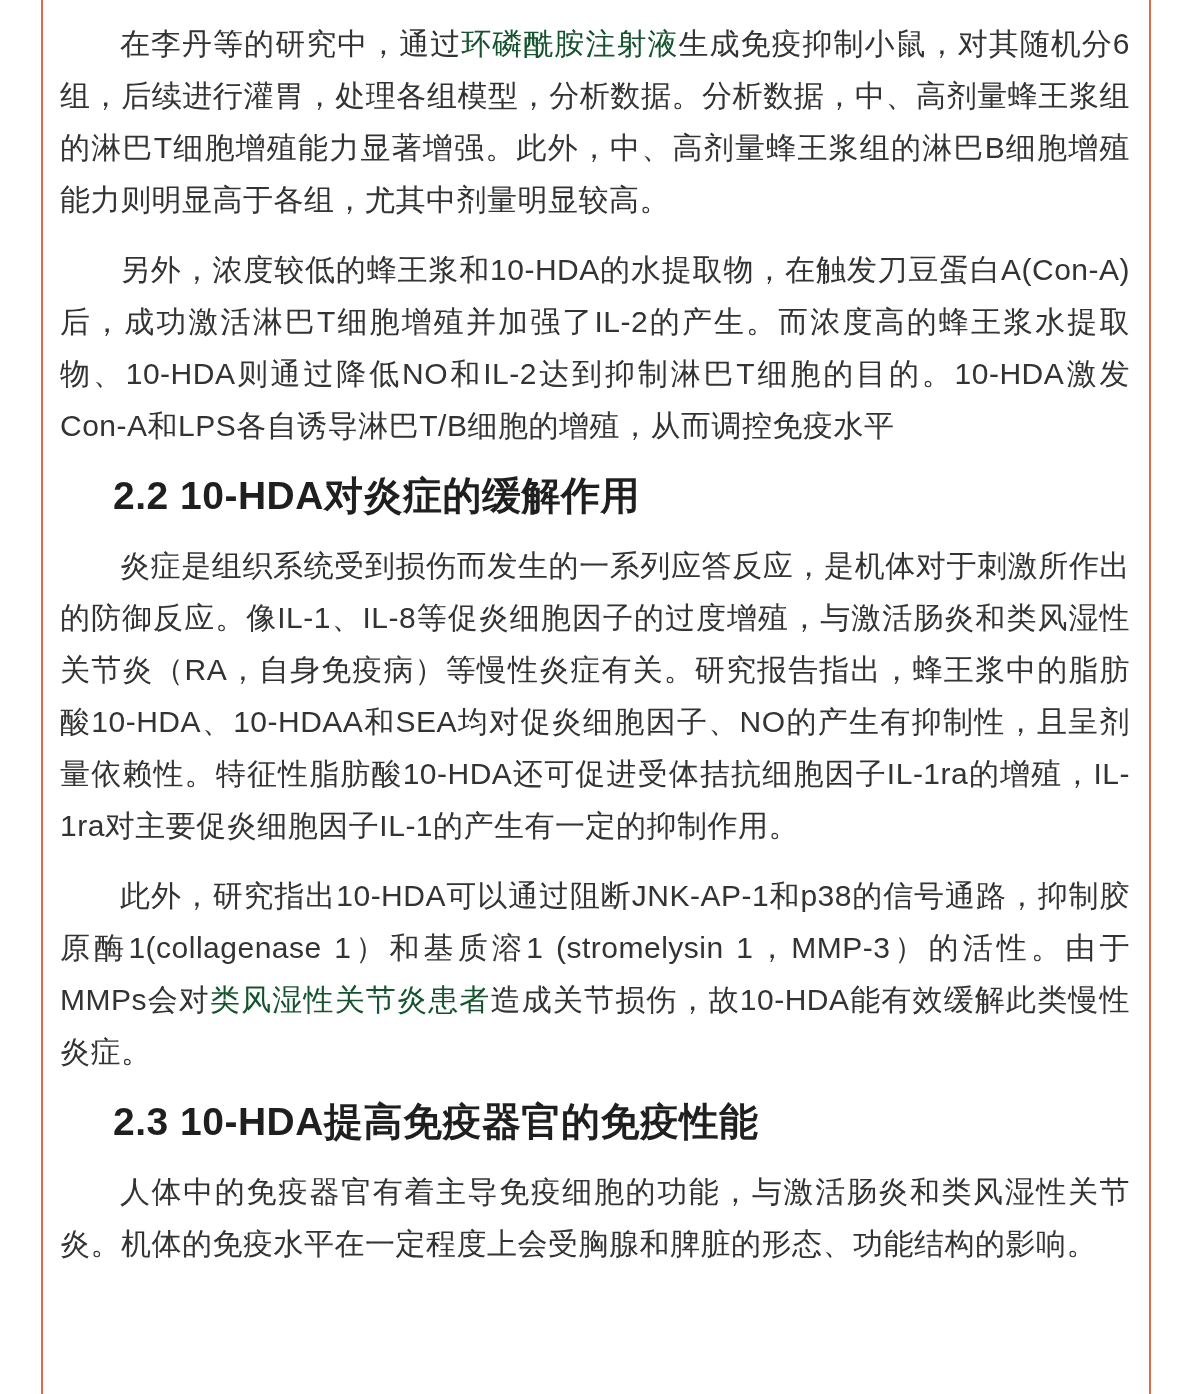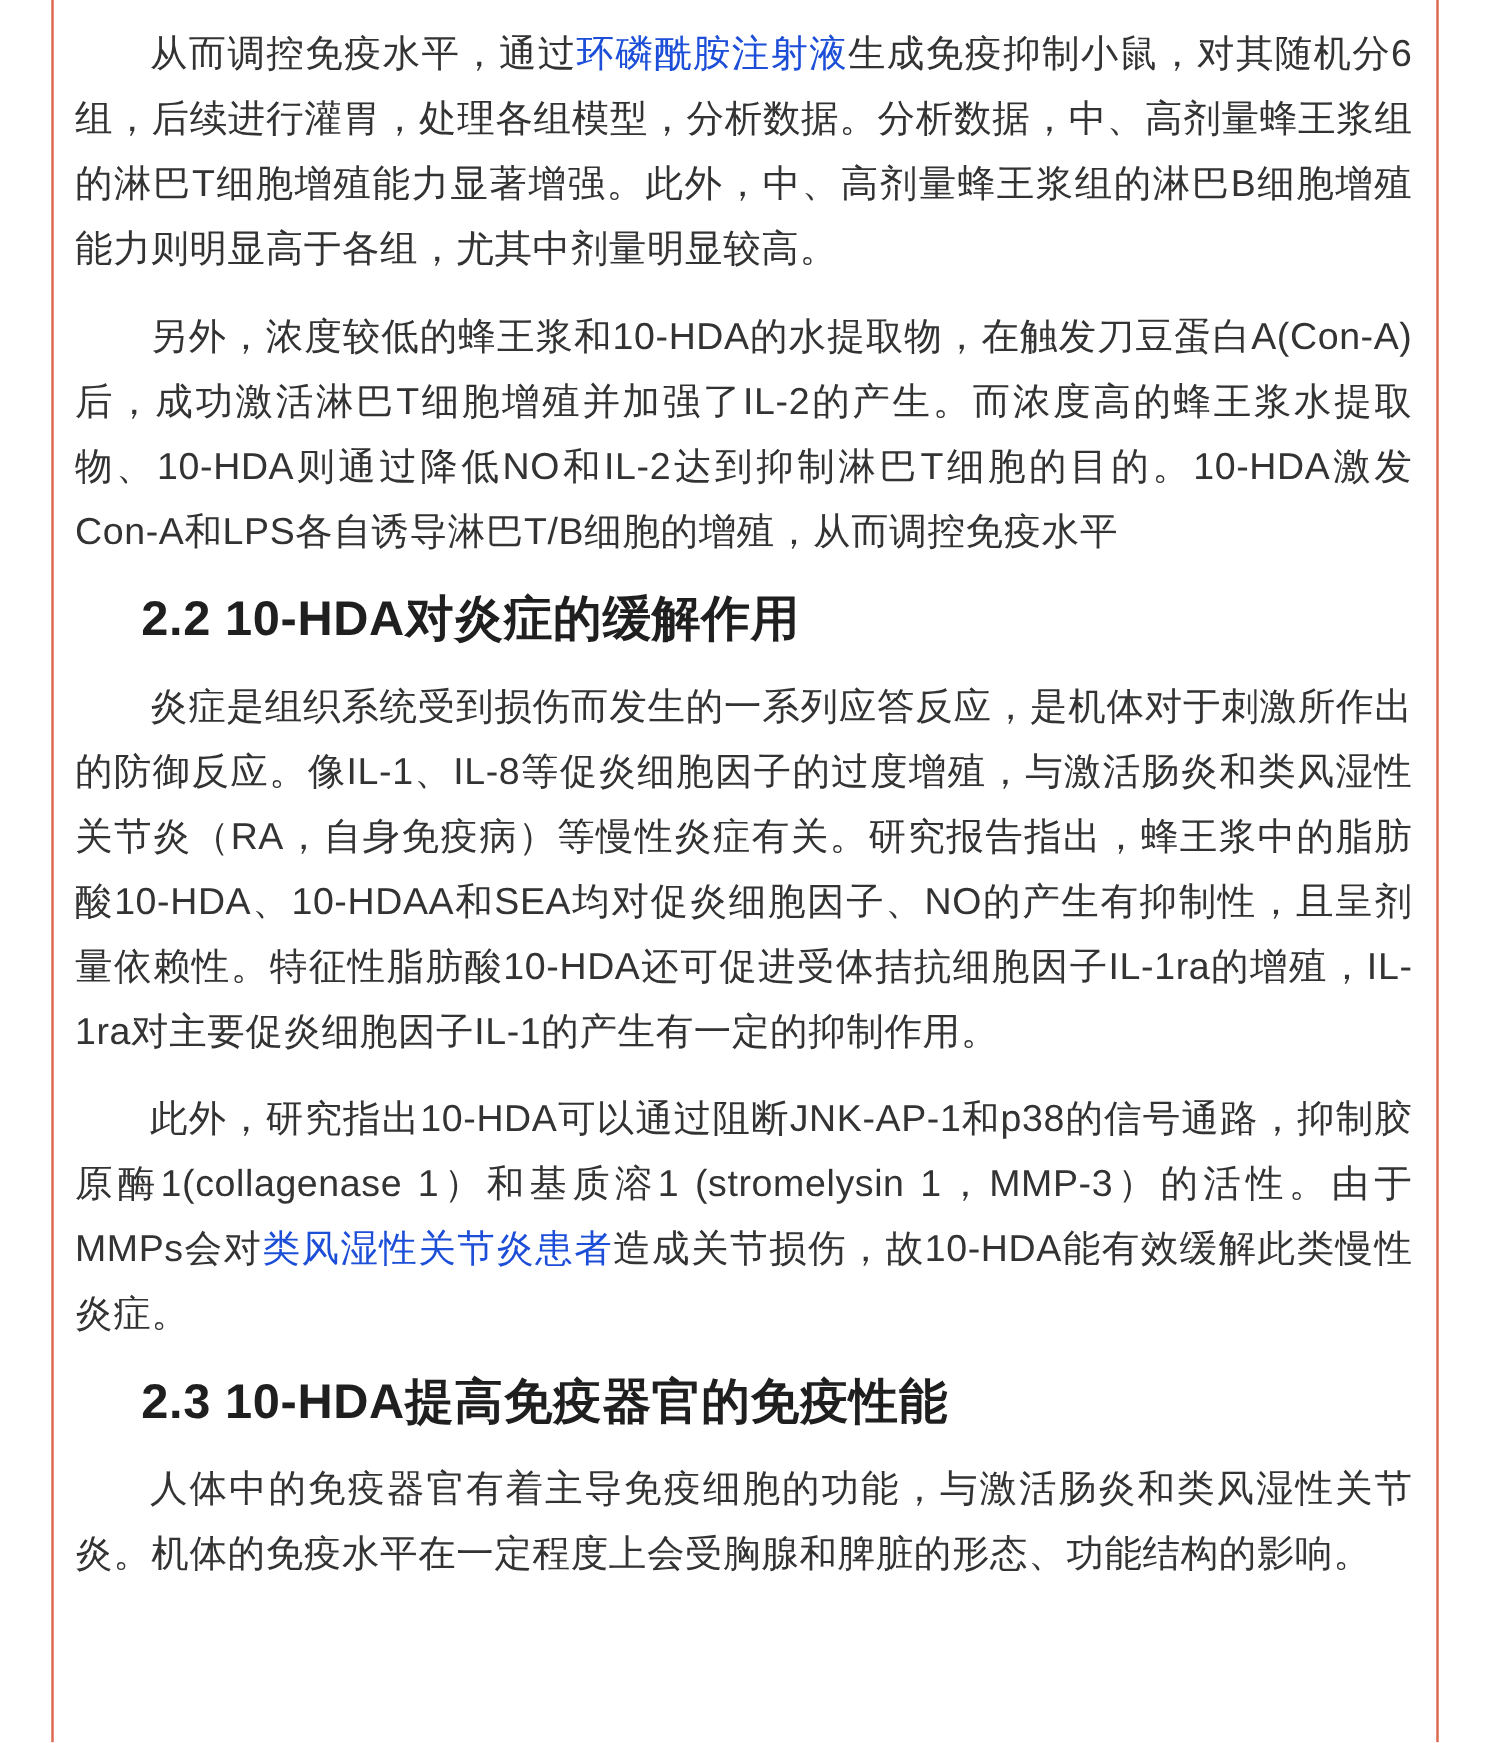--- a/index.html
+++ b/index.html
@@ -45,35 +45,35 @@
   .content h2.heading {
     margin: 18px 0;
     font-size: 39px;
     line-height: 52px;
     font-weight: 700;
     color: #1f1f1f;
     text-indent: 53px;
     text-align: left;
   }
   a.link {
-    color: #1d4ed8;
+    color: #14532d;
     text-decoration: none;
     cursor: pointer;
   }
 </style>
 </head>
 <body>
 
 <div class="page">
   <div class="accent-rule left"></div>
   <div class="accent-rule right"></div>
 
   <div class="content">
 
-    <p class="para"><span>从而调控免疫水平，通过</span><a class="link">环磷酰胺注射液</a><span>生成免疫抑制小鼠，对其随机分6组，后续进行灌胃，处理各组模型，分析数据。分析数据，中、高剂量蜂王浆组的淋巴T细胞增殖能力显著增强。此外，中、高剂量蜂王浆组的淋巴B细胞增殖能力则明显高于各组，尤其中剂量明显较高。</span></p>
+    <p class="para"><span>在李丹等的研究中，通过</span><a class="link">环磷酰胺注射液</a><span>生成免疫抑制小鼠，对其随机分6组，后续进行灌胃，处理各组模型，分析数据。分析数据，中、高剂量蜂王浆组的淋巴T细胞增殖能力显著增强。此外，中、高剂量蜂王浆组的淋巴B细胞增殖能力则明显高于各组，尤其中剂量明显较高。</span></p>
 
     <p class="para"><span>另外，浓度较低的蜂王浆和10-HDA的水提取物，在触发刀豆蛋白A(Con-A)后，成功激活淋巴T细胞增殖并加强了IL-2的产生。而浓度高的蜂王浆水提取物、10-HDA则通过降低NO和IL-2达到抑制淋巴T细胞的目的。10-HDA激发Con-A和LPS各自诱导淋巴T/B细胞的增殖，从而调控免疫水平</span></p>
 
     <h2 class="heading"><span>2.2 10-HDA对炎症的缓解作用</span></h2>
 
     <p class="para"><span>炎症是组织系统受到损伤而发生的一系列应答反应，是机体对于刺激所作出的防御反应。像IL-1、IL-8等促炎细胞因子的过度增殖，与激活肠炎和类风湿性关节炎（RA，自身免疫病）等慢性炎症有关。研究报告指出，蜂王浆中的脂肪酸10-HDA、10-HDAA和SEA均对促炎细胞因子、NO的产生有抑制性，且呈剂量依赖性。特征性脂肪酸10-HDA还可促进受体拮抗细胞因子IL-1ra的增殖，IL-1ra对主要促炎细胞因子IL-1的产生有一定的抑制作用。</span></p>
 
     <p class="para"><span>此外，研究指出10-HDA可以通过阻断JNK-AP-1和p38的信号通路，抑制胶原酶1(collagenase 1）和基质溶1 (stromelysin 1，MMP-3）的活性。由于MMPs会对</span><a class="link">类风湿性关节炎患者</a><span>造成关节损伤，故10-HDA能有效缓解此类慢性炎症。</span></p>
 
 

